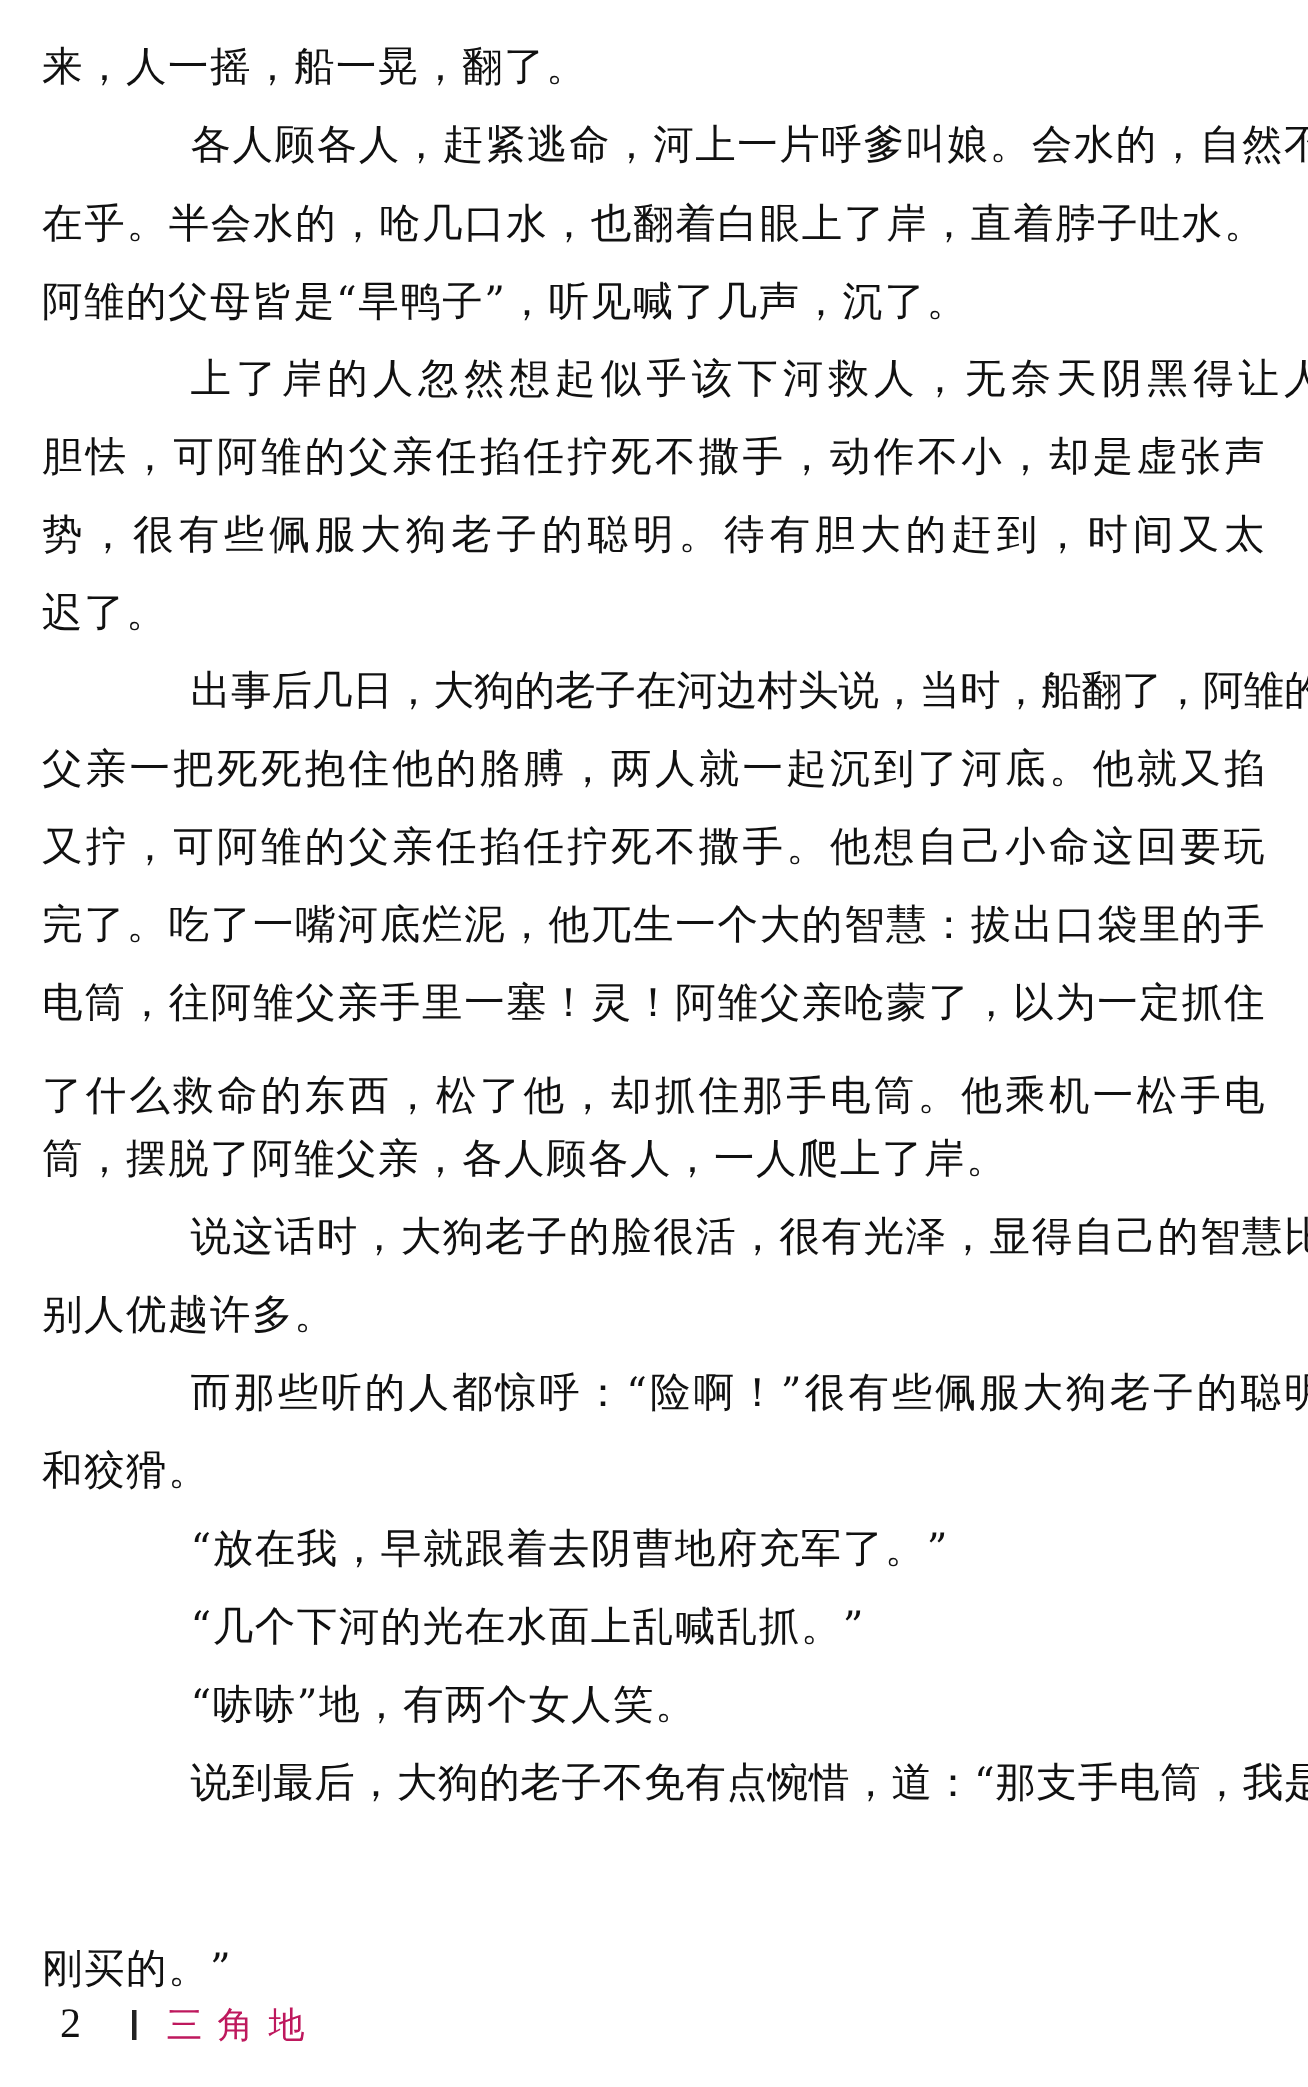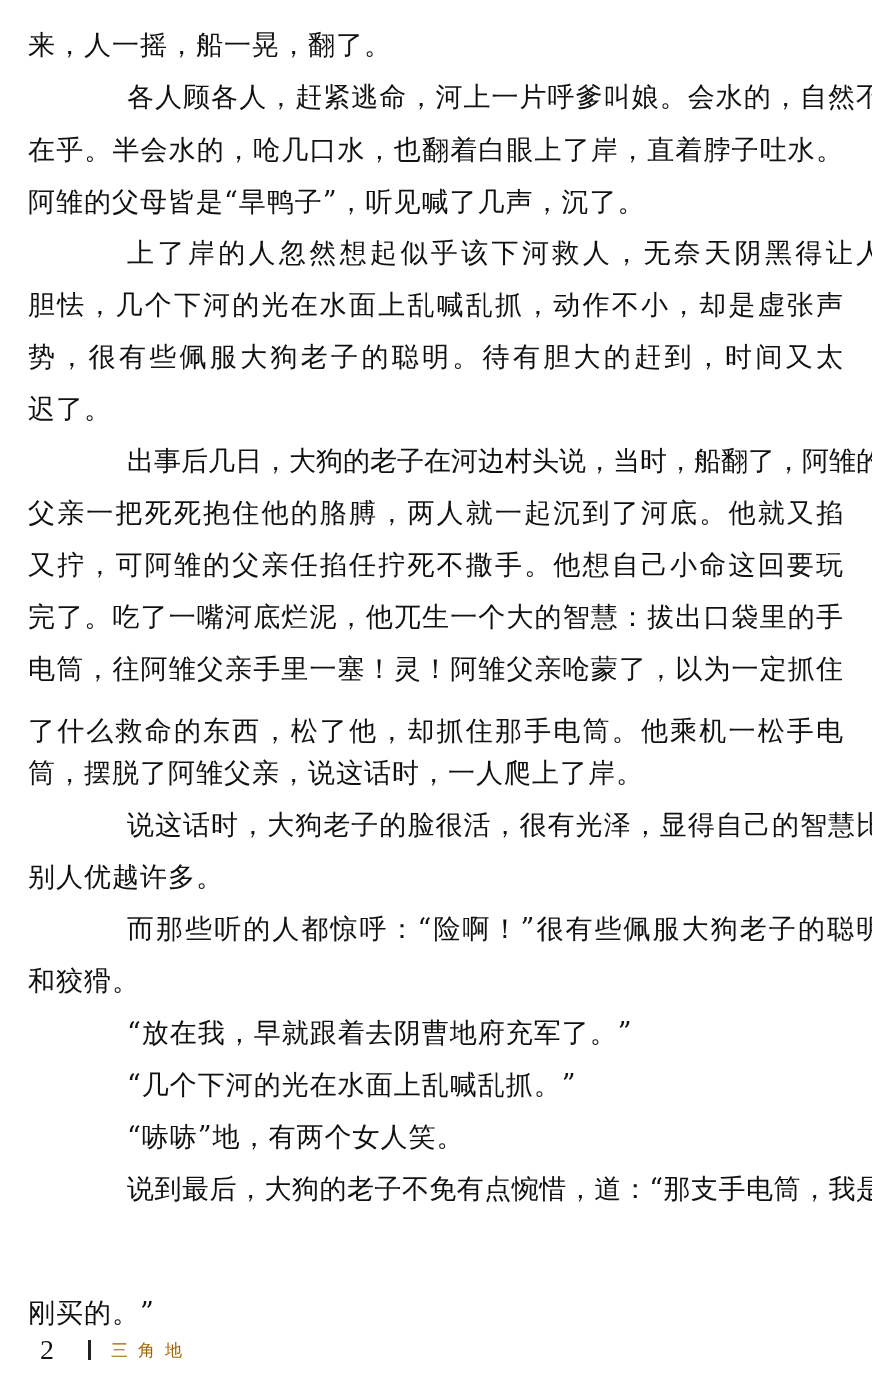--- a/index.html
+++ b/index.html
@@ -24,43 +24,43 @@
     position: absolute; top: 1334px; left: 40px; height: 32px;
     display: flex; align-items: center;
   }
   .page-num {
     font-family: "Liberation Serif", "DejaVu Serif", serif;
     font-size: 28px; color: #111; width: 40px;
   }
   .bar { width: 3px; height: 20px; background: #222; margin-left: 8px; margin-right: 20px; }
   .running-title {
     font-family: "DejaVu Sans", "Liberation Sans", sans-serif;
-    font-size: 17px; color: #a16207; letter-spacing: 10px;
+    font-size: 24px; color: #be185d; letter-spacing: 10px;
   }
 </style>
 </head>
 <body>
 
 <div class="page">
   <div>
     <div class="line indent-0 partial" style="top:25px">来，人一摇，船一晃，翻了。</div>
     <div class="line indent full" style="top:77px">各人顾各人，赶紧逃命，河上一片呼爹叫娘。会水的，自然不</div>
     <div class="line full" style="top:130px">在乎。半会水的，呛几口水，也翻着白眼上了岸，直着脖子吐水。</div>
     <div class="line partial" style="top:182px">阿雏的父母皆是“旱鸭子”，听见喊了几声，沉了。</div>
     <div class="line indent full" style="top:233px">上了岸的人忽然想起似乎该下河救人，无奈天阴黑得让人</div>
-    <div class="line full" style="top:285px">胆怯，几个下河的光在水面上乱喊乱抓，动作不小，却是虚张声</div>
+    <div class="line full" style="top:285px">胆怯，可阿雏的父亲任掐任拧死不撒手，动作不小，却是虚张声</div>
     <div class="line full" style="top:337px">势，很有些佩服大狗老子的聪明。待有胆大的赶到，时间又太</div>
     <div class="line partial" style="top:389px">迟了。</div>
     <div class="line indent full" style="top:441px">出事后几日，大狗的老子在河边村头说，当时，船翻了，阿雏的</div>
     <div class="line full" style="top:493px">父亲一把死死抱住他的胳膊，两人就一起沉到了河底。他就又掐</div>
     <div class="line full" style="top:545px">又拧，可阿雏的父亲任掐任拧死不撒手。他想自己小命这回要玩</div>
     <div class="line full" style="top:597px">完了。吃了一嘴河底烂泥，他兀生一个大的智慧：拔出口袋里的手</div>
     <div class="line full" style="top:649px">电筒，往阿雏父亲手里一塞！灵！阿雏父亲呛蒙了，以为一定抓住</div>
     <div class="line full" style="top:711px">了什么救命的东西，松了他，却抓住那手电筒。他乘机一松手电</div>
-    <div class="line partial" style="top:753px">筒，摆脱了阿雏父亲，说这话时，一人爬上了岸。</div>
+    <div class="line partial" style="top:753px">筒，摆脱了阿雏父亲，各人顾各人，一人爬上了岸。</div>
     <div class="line indent full" style="top:805px">说这话时，大狗老子的脸很活，很有光泽，显得自己的智慧比</div>
     <div class="line partial" style="top:857px">别人优越许多。</div>
     <div class="line indent full" style="top:909px">而那些听的人都惊呼：“险啊！”很有些佩服大狗老子的聪明</div>
     <div class="line partial" style="top:961px">和狡猾。</div>
     <div class="line indent partial" style="top:1013px">“放在我，早就跟着去阴曹地府充军了。”</div>
     <div class="line indent partial" style="top:1065px">“几个下河的光在水面上乱喊乱抓。”</div>
     <div class="line indent partial" style="top:1117px">“哧哧”地，有两个女人笑。</div>
     <div class="line indent full" style="top:1169px">说到最后，大狗的老子不免有点惋惜，道：“那支手电筒，我是</div>
     <div class="line partial" style="top:1293px">刚买的。”</div>
   </div>

